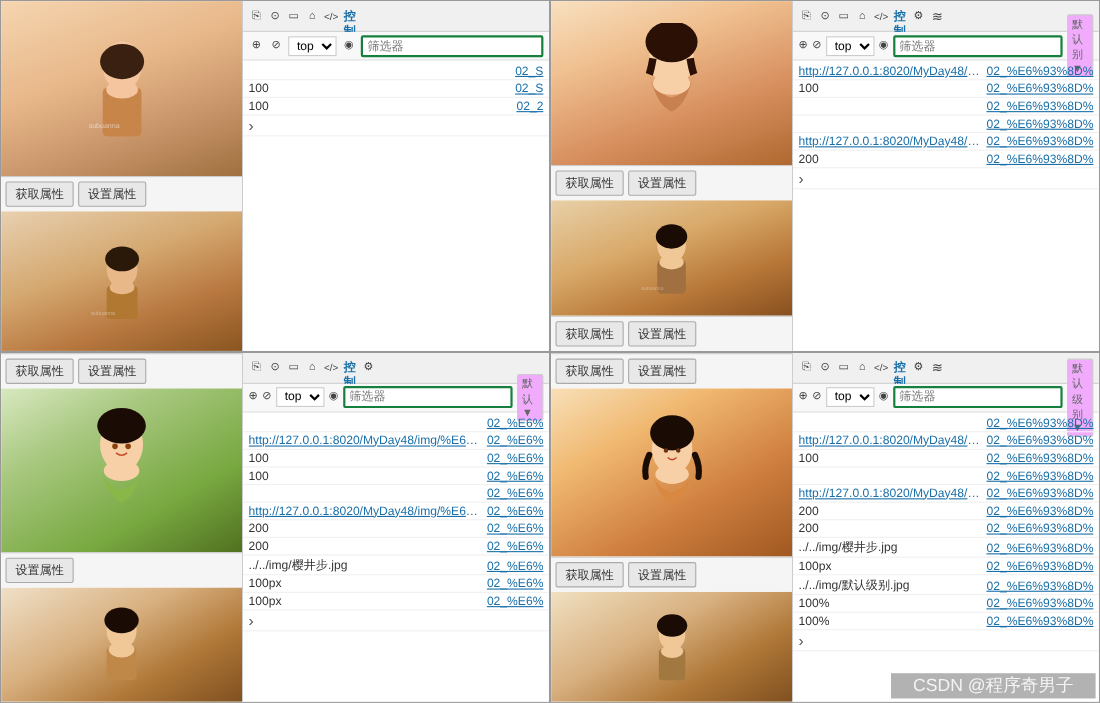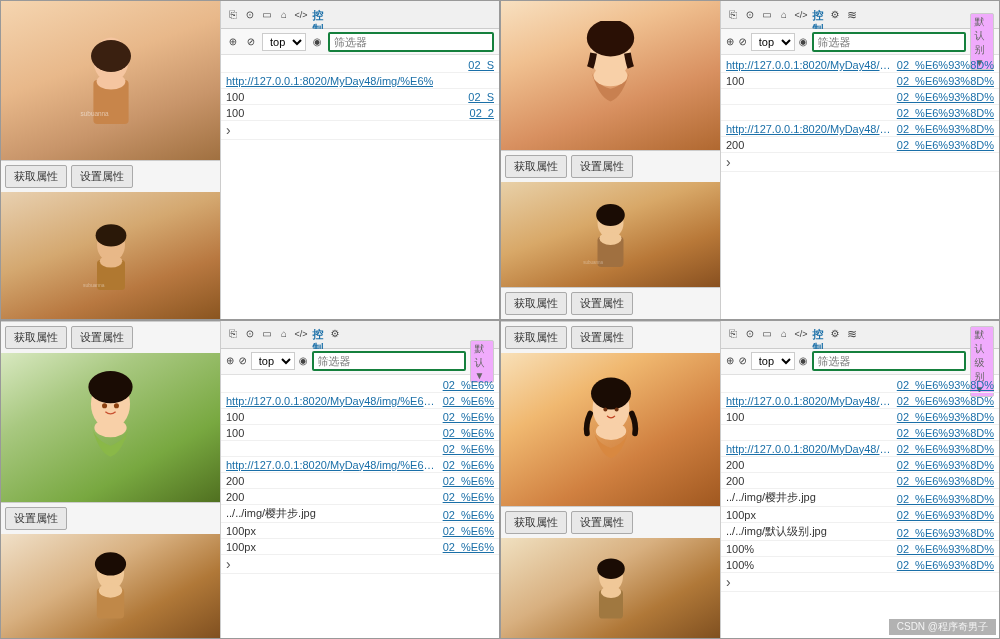--- a/index.html
+++ b/index.html
@@ -177,24 +177,24 @@
     
     .ti { display: inline-block; width: 14px; height: 14px; line-height: 14px; text-align: center; cursor: pointer; font-size: 10px; color: #444; }
 
     .col-left { flex: 1; min-width: 0; overflow: hidden; text-overflow: ellipsis; white-space: nowrap; }
     .col-right { flex-shrink: 0; color: #1a6fa8; text-decoration: underline; cursor: pointer; margin-left: 4px; white-space: nowrap; }
 
     .watermark {
       position: absolute;
       bottom: 4px;
       right: 4px;
-      font-size: 10px;
+      font-size: 16px;
       color: rgba(255,255,255,0.85);
       background: rgba(0,0,0,0.3);
-      padding: 1px 8px;
+      padding: 1px 20px;
       pointer-events: none;
     }
   </style>
 </head>
 <body>
 
 <div class="main-container">
 
   <div class="quadrant q-top-left">
     <div class="panel-img-side">
@@ -243,23 +243,20 @@
           <option>top</option>
         </select>
         <span class="ti">◉</span>
         <input class="filter-input" placeholder="筛选器" style="">
       </div>
 
       <div class="content-area">
         <div class="content-row">
           <span class="spacer"></span>
           <span class="link-right">02_S</span>
-        </div>
-        <div class="content-row">
-          <span class="link-blue">http://127.0.0.1:8020/MyDay48/img/%E6%</span>
         </div>
         <div class="content-row">
           <span class="plain-text">100</span>
           <span class="spacer"></span>
           <span class="link-right">02_S</span>
         </div>
         <div class="content-row">
           <span class="plain-text">100</span>
           <span class="spacer"></span>
           <span class="link-right">02_2</span>

